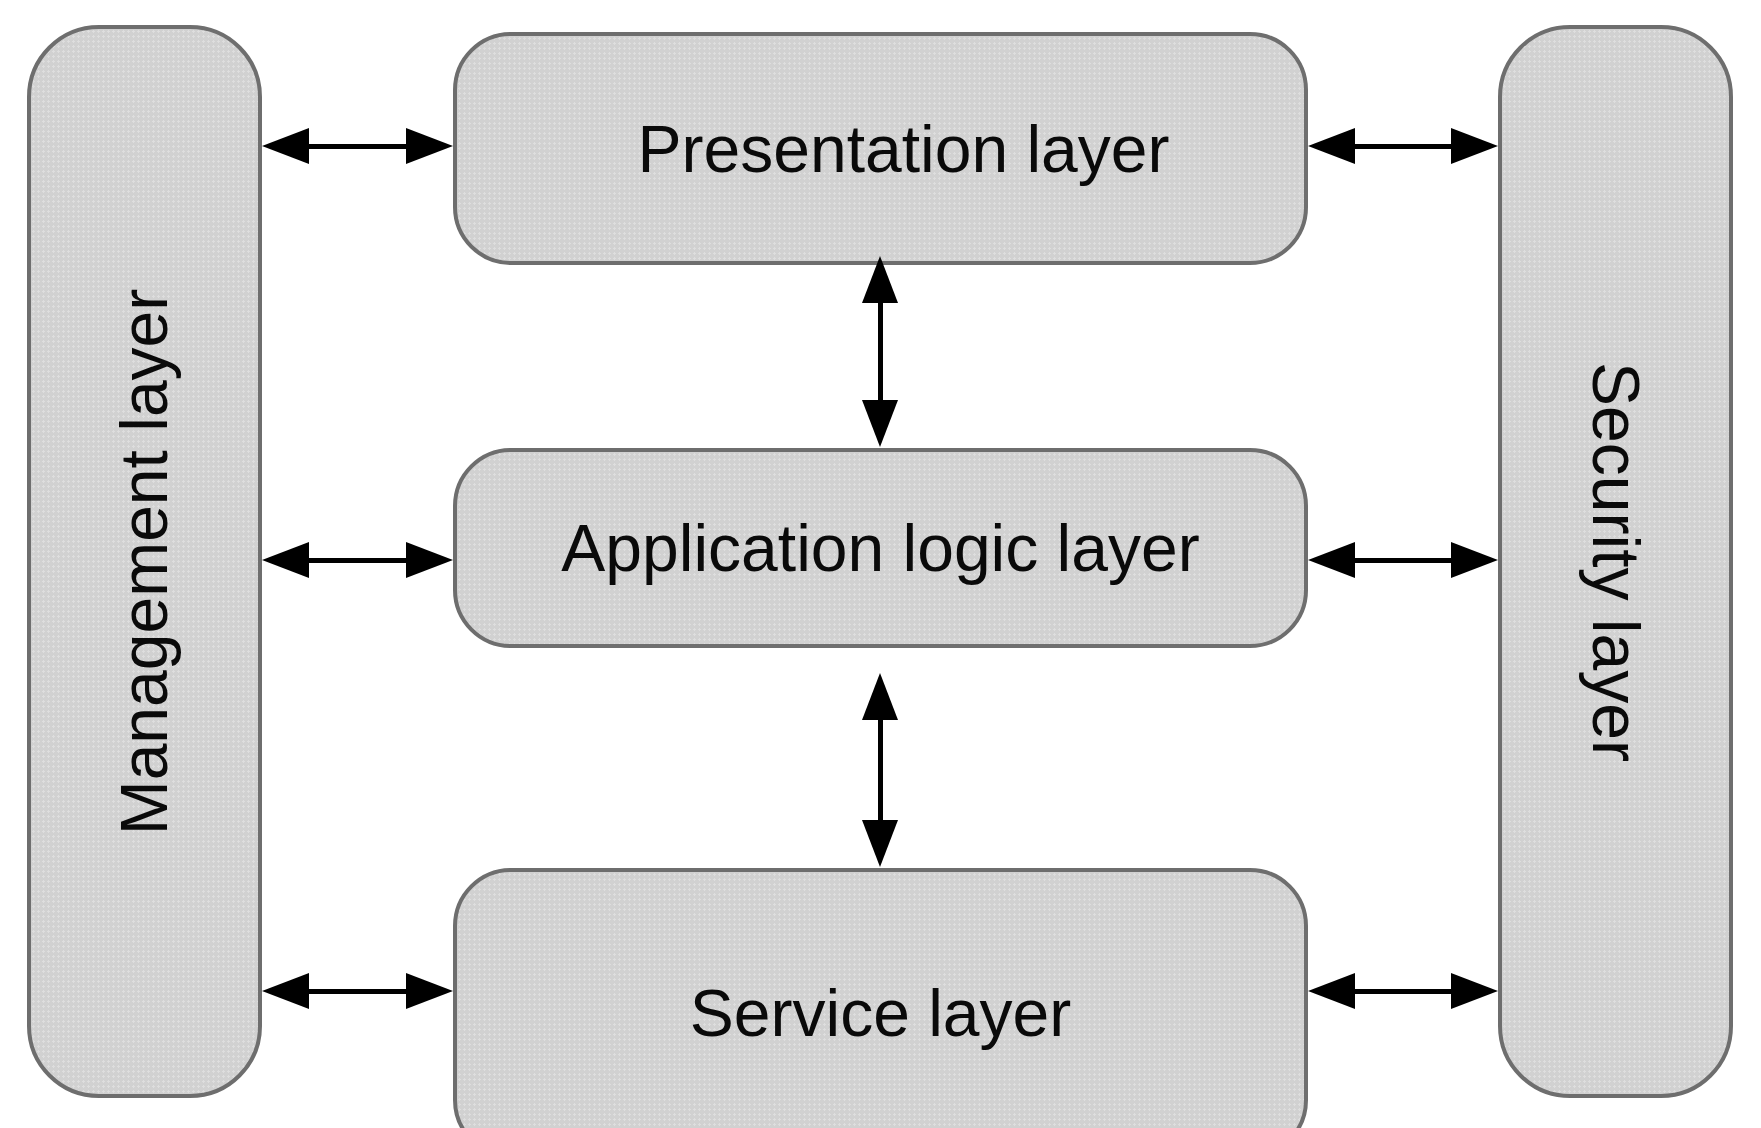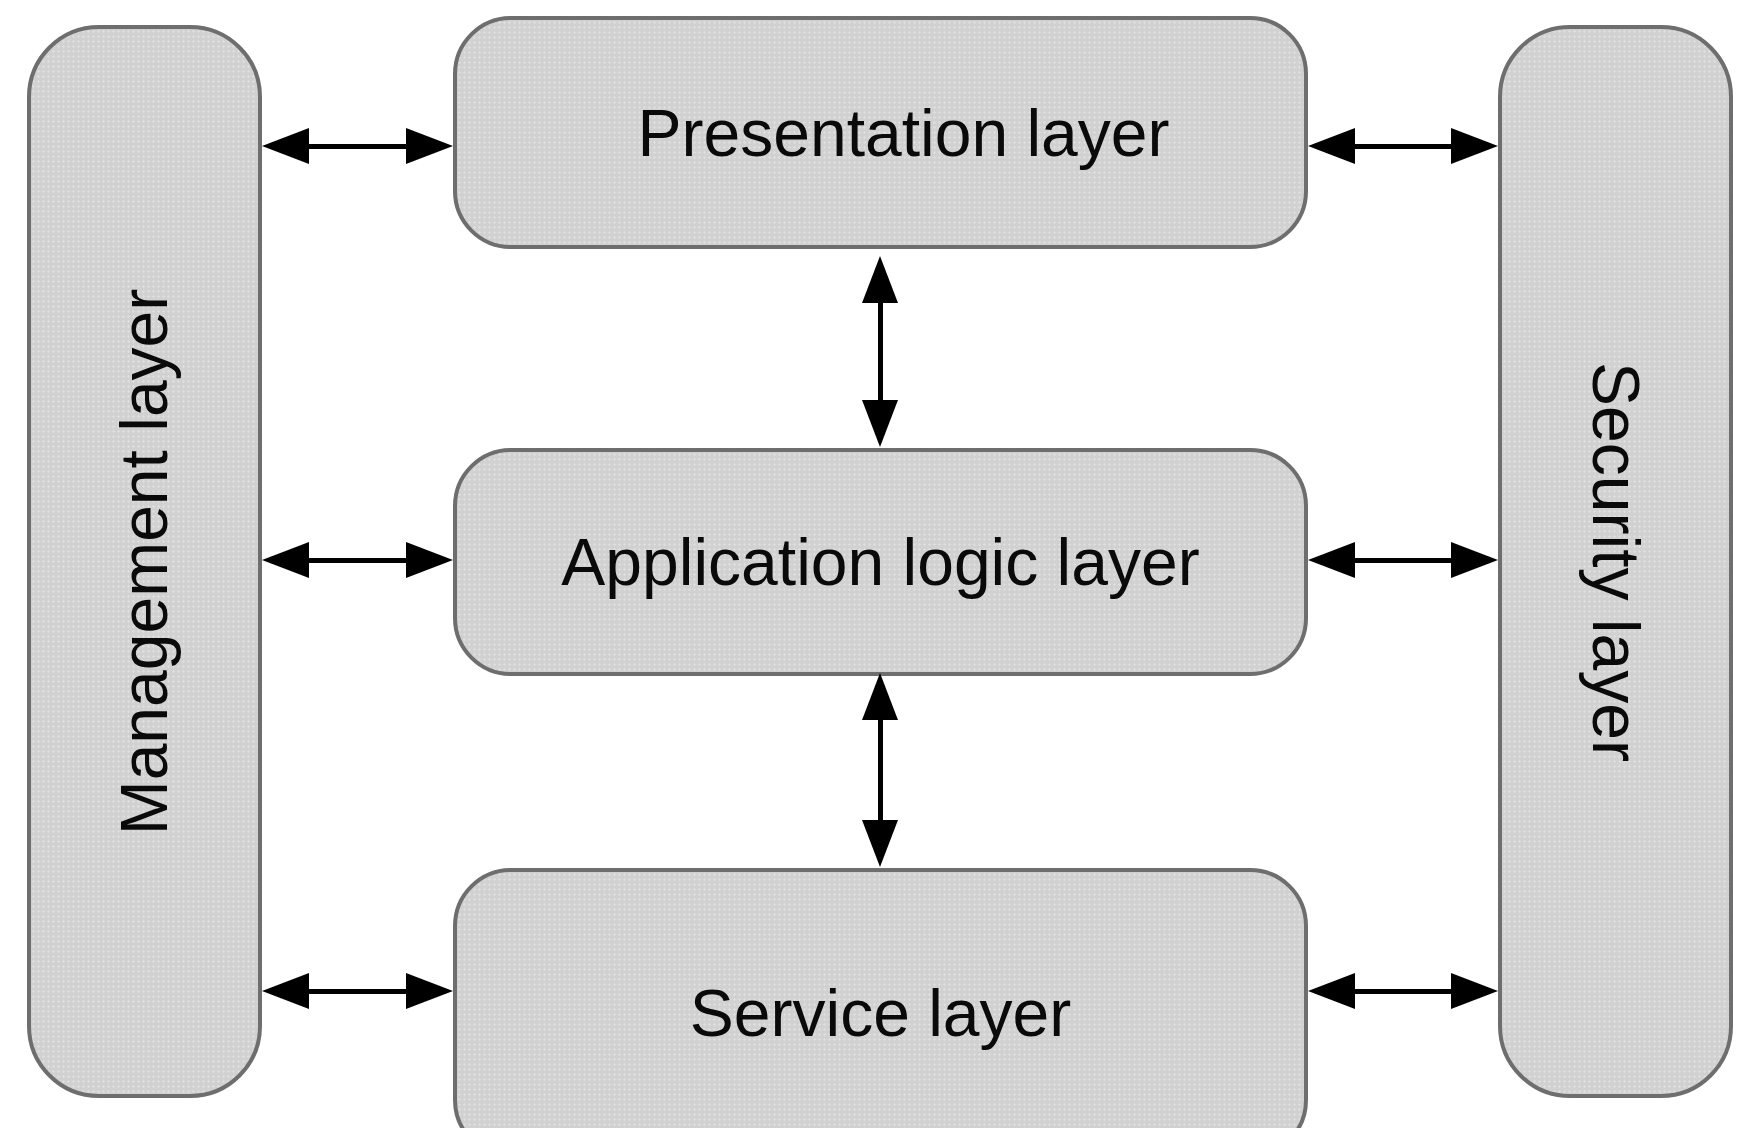--- a/index.html
+++ b/index.html
@@ -32,22 +32,22 @@
   }
   .box .label{white-space:nowrap;}
   
   .side-box{border-radius:72px;}
   .side-box.left{left:27px;top:25px;width:235px;height:1073px;}
   .side-box.right{left:1498px;top:25px;width:235px;height:1073px;}
   .side-box.left .label{transform:rotate(-90deg);}
   .side-box.right .label{transform:rotate(90deg);}
   
   .core-box{left:453px;width:855px;border-radius:58px;}
-  .core-box.presentation{top:16px;height:233px;padding-left:46px;}
-  .core-box.application{top:448px;height:228px;}
+  .core-box.presentation{top:32px;height:233px;padding-left:46px;}
+  .core-box.application{top:448px;height:200px;}
   .core-box.service{top:868px;height:290px;}
   
   .h-arrow{position:absolute;height:36px;display:flex;align-items:center;}
   .h-arrow .head-w{width:0;height:0;border-top:18px solid transparent;border-bottom:18px solid transparent;border-right:47px solid var(--color-arrow);}
   .h-arrow .head-e{width:0;height:0;border-top:18px solid transparent;border-bottom:18px solid transparent;border-left:47px solid var(--color-arrow);}
   .h-arrow .shaft{flex:1;height:5px;background:var(--color-arrow);margin:0 -2px;}
   .v-arrow{position:absolute;width:36px;display:flex;flex-direction:column;align-items:center;}
   .v-arrow .head-n{width:0;height:0;border-left:18px solid transparent;border-right:18px solid transparent;border-bottom:47px solid var(--color-arrow);}
   .v-arrow .head-s{width:0;height:0;border-left:18px solid transparent;border-right:18px solid transparent;border-top:47px solid var(--color-arrow);}
   .v-arrow .shaft{width:5px;flex:1;background:var(--color-arrow);margin:-2px 0;}

